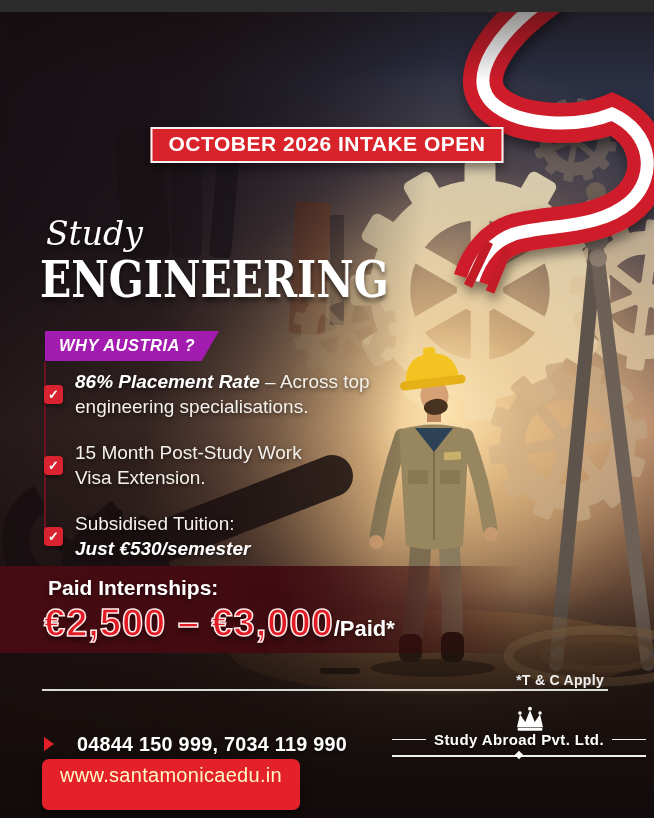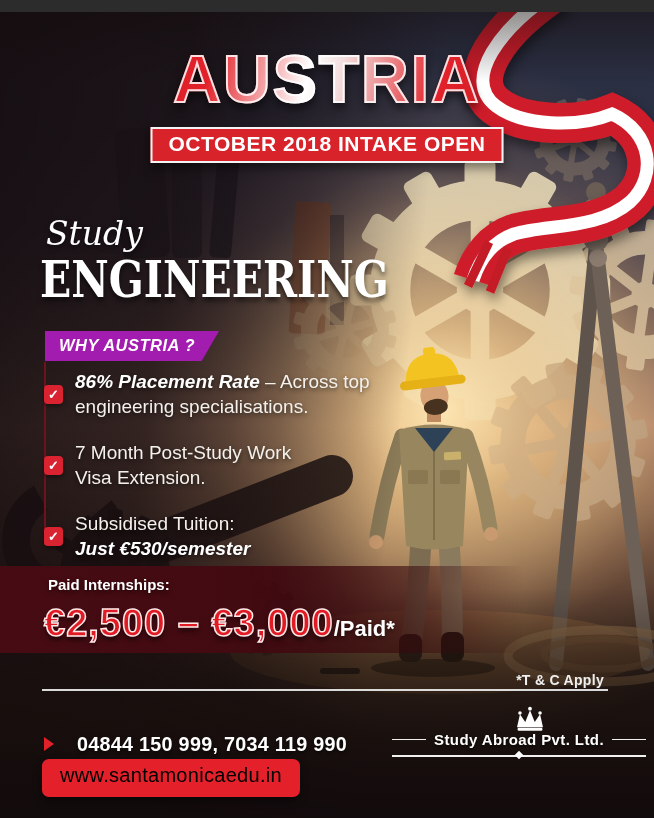--- a/index.html
+++ b/index.html
@@ -76,39 +76,39 @@
   .b-strong{font-weight:700;font-style:italic;color:#ffffff;}
   .benefits li:nth-child(1) .b-text{max-width:300px;display:inline-block;}
   .benefits li:nth-child(2) .b-text{max-width:252px;display:inline-block;}
   .b-block{display:block;}
 
   
   .intern-band{
     position:absolute;left:0;top:566px;width:100%;height:87px;z-index:5;
     background:linear-gradient(90deg,#470c13 0%,#420a11 38%,rgba(56,9,13,.6) 62%,rgba(40,8,10,0) 80%);
   }
-  .intern-label{position:absolute;left:48px;top:10px;color:#fff;font-size:15px;font-weight:600;text-shadow:0 2px 4px rgba(0,0,0,.5);}
+  .intern-label{position:absolute;left:48px;top:10px;color:#fff;font-size:21px;font-weight:600;text-shadow:0 2px 4px rgba(0,0,0,.5);}
   .intern-row{position:absolute;left:44px;top:36px;display:flex;align-items:baseline;}
   .intern-range{
     color:#e01b24;font-size:38px;font-weight:800;letter-spacing:1px;white-space:nowrap;
     -webkit-text-stroke:1.5px #ffe9e9;
     text-shadow:0 4px 5px rgba(0,0,0,.55);
   }
   .intern-per{color:#fff;font-size:22px;font-weight:600;text-shadow:0 2px 4px rgba(0,0,0,.5);}
 
   
   .tnc{position:absolute;right:50px;top:672px;z-index:5;color:#efefef;font-size:14px;font-weight:700;letter-spacing:.3px;}
   .divider{position:absolute;left:42px;top:689px;width:566px;height:2px;background:#e6e6e6;opacity:.95;z-index:5;}
   .phone-row{position:absolute;left:44px;top:732px;z-index:5;display:flex;align-items:center;gap:23px;}
   .tri{width:0;height:0;border-left:10px solid #e02128;border-top:7px solid transparent;border-bottom:7px solid transparent;}
   .phone-text{color:#fff;font-size:21px;font-weight:700;letter-spacing:.3px;white-space:nowrap;
     transform:scaleX(.94);transform-origin:left center;text-shadow:0 2px 4px rgba(0,0,0,.6);}
   .website-btn{
     position:absolute;left:42px;top:759px;z-index:5;background:#e4212b;border-radius:7px;
-    color:#000000;font-size:20px;font-weight:500;letter-spacing:.3px;padding:5px 18px 10px;
+    color:#fef9c3;font-size:20px;font-weight:500;letter-spacing:.3px;padding:5px 18px 23px;
     box-shadow:0 4px 9px rgba(0,0,0,.45);white-space:nowrap;cursor:pointer;
   }
 
   
   .logo{position:absolute;right:8px;top:706px;width:254px;z-index:5;text-align:center;color:#fff;}
   .crown{display:block;margin:0 auto -4px 118px;width:40px;height:26px;}
   .brand-row{white-space:nowrap;line-height:1;}
   .brand{font-family:"Liberation Serif",serif;font-weight:700;font-size:36px;letter-spacing:0;text-shadow:0 2px 4px rgba(0,0,0,.6);}
   .reg{font-size:11px;vertical-align:top;position:relative;top:-4px;}
   .tagline-row{display:flex;align-items:center;gap:8px;margin-top:3px;}
@@ -227,36 +227,35 @@
       <path d="M560 -12 C498 28 462 80 496 106 C522 126 578 128 612 114 C652 132 658 176 630 202 C598 230 546 224 514 234 C494 241 480 258 473 280" fill="none" stroke="#ffffff" stroke-width="13"></path>
       <path d="M489 242 L468 286" stroke="#c31b26" stroke-width="9" fill="none"></path>
       <path d="M508 248 L490 292" stroke="#c31b26" stroke-width="9" fill="none"></path>
     </g>
   </svg>
 
   <div class="overlay-left"></div>
   <div class="overlay-bottom"></div>
   <div class="top-strip"></div>
 
-  <h1 class="title">AUSTRIA</h1>
-  <div class="intake-banner">OCTOBER 2018 INTAKE OPEN</div>
+  <div class="intake-banner">OCTOBER 2026 INTAKE OPEN</div>
 
   <div class="study">Study</div>
   <h2 class="program">ENGINEERING</h2>
 
   <div class="why-tag">WHY AUSTRIA ?</div>
   <div class="benefit-line"></div>
   <ul class="benefits">
     <li>
       <span class="check">✓</span>
       <span class="b-text"><span class="b-strong">86% Placement Rate</span> <span>– Across top engineering specialisations.</span></span>
     </li>
     <li>
       <span class="check">✓</span>
-      <span class="b-text">7 Month Post-Study Work Visa Extension.</span>
+      <span class="b-text">15 Month Post-Study Work Visa Extension.</span>
     </li>
     <li>
       <span class="check">✓</span>
       <span class="b-text">
           <span class="b-block">Subsidised Tuition:</span>
           <span class="b-block b-strong">Just €530/semester</span>
         </span>
     </li>
   </ul>
 

